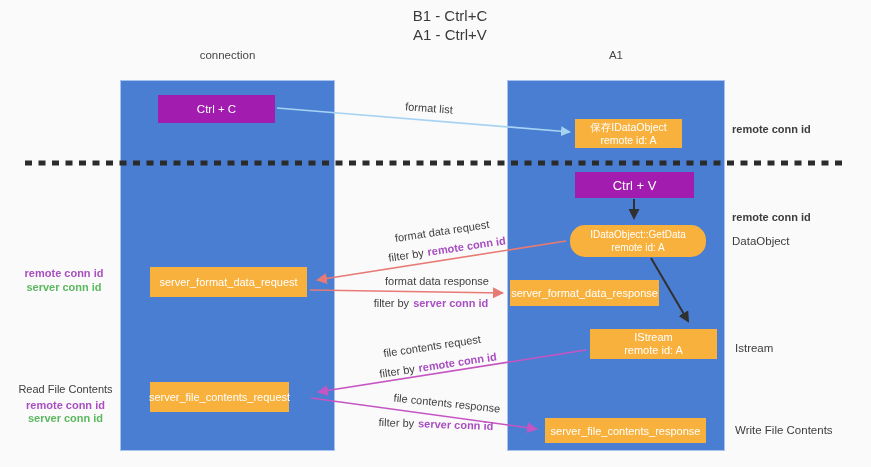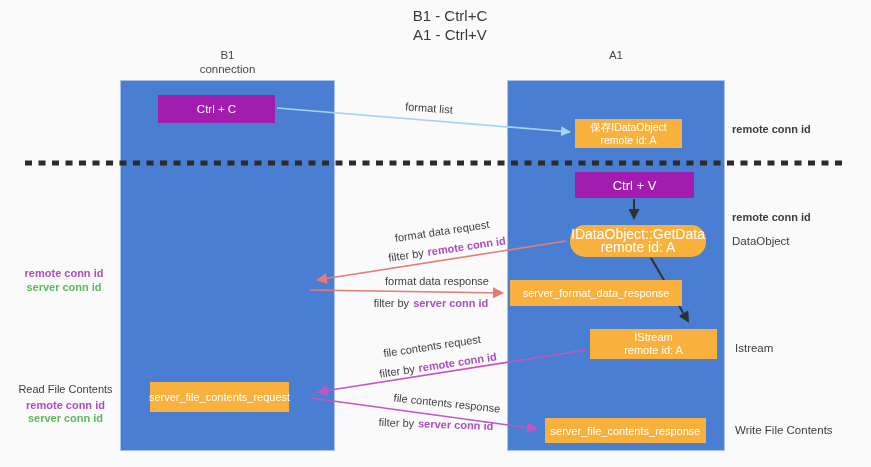--- a/index.html
+++ b/index.html
@@ -13,23 +13,23 @@
   .hd-left{left:120px;width:215px;}
   .hd-right{left:507px;width:218px;}
   svg.wires{position:absolute;left:0;top:0;z-index:2;}
   .box{position:absolute;z-index:3;display:flex;flex-direction:column;align-items:center;justify-content:center;
        color:#ffffff;box-sizing:border-box;text-align:center;}
   .green{background:#a21caf;}
   .orange{background:#f9b13d;}
   .b-ctrl-c{left:158px;top:95px;width:117px;height:28px;font-size:11.5px;}
   .b-save{left:575px;top:119px;width:107px;height:29px;font-size:10.5px;line-height:12.5px;}
   .b-ctrl-v{left:575px;top:172px;width:119px;height:26px;font-size:13px;}
-  .b-getdata{left:570px;top:225px;width:136px;height:32px;font-size:14px;line-height:13.5px;border-radius:15px;}
+  .b-getdata{left:570px;top:225px;width:136px;height:32px;font-size:10px;line-height:13.5px;border-radius:15px;}
   .b-fmt-req{left:150px;top:267px;width:157px;height:30px;font-size:11px;}
-  .b-fmt-res{left:510px;top:280px;width:172px;height:26px;font-size:11px;}
+  .b-fmt-res{left:510px;top:280px;width:149px;height:26px;font-size:11px;}
   .b-istream{left:590px;top:329px;width:127px;height:30px;font-size:11px;line-height:13.5px;}
   .b-file-req{left:150px;top:382px;width:139px;height:30px;font-size:11px;}
   .b-file-res{left:545px;top:418px;width:161px;height:25px;font-size:11px;}
   .albl{position:absolute;z-index:4;white-space:nowrap;font-size:11px;color:#3f3f3f;}
   .ctr{transform-origin:center;}
   .purple{color:#a94fc2;font-weight:bold;}
   .greentx{color:#5cb860;font-weight:bold;}
   .fb-prefix{margin-right:4px;}
   .side{position:absolute;z-index:4;font-size:11px;color:#3d3d3d;white-space:nowrap;}
   .side-block{text-align:center;line-height:14px;}
@@ -41,21 +41,20 @@
 
   <div class="col col-left"></div>
   <div class="col col-right"></div>
 
   <div class="title">
     <div>B1 - Ctrl+C</div>
     <div>A1 - Ctrl+V</div>
   </div>
 
   <div class="col-header hd-left">
-    <div>B1</div>
     <div>connection</div>
   </div>
   <div class="col-header hd-right">
     <div>A1</div>
   </div>
 
   <svg class="wires" width="871" height="467" viewBox="0 0 871 467">
     <defs>
       <marker id="ah-blue" markerUnits="userSpaceOnUse" markerWidth="12" markerHeight="10" refX="9" refY="5" orient="auto">
         <path d="M0,0 L10,5 L0,10 Z" fill="#a6d3f3"></path>
@@ -99,20 +98,23 @@
 
   <div class="box green b-ctrl-v">
     <div>Ctrl + V</div>
   </div>
 
   <div class="box orange b-getdata">
     <div>IDataObject::GetData</div>
     <div>remote id: A</div>
   </div>
 
+  <div class="box orange b-fmt-req">
+    <div>server_format_data_request</div>
+  </div>
 
   <div class="box orange b-fmt-res">
     <div>server_format_data_response</div>
   </div>
 
   <div class="box orange b-istream">
     <div>IStream</div>
     <div>remote id: A</div>
   </div>
 

